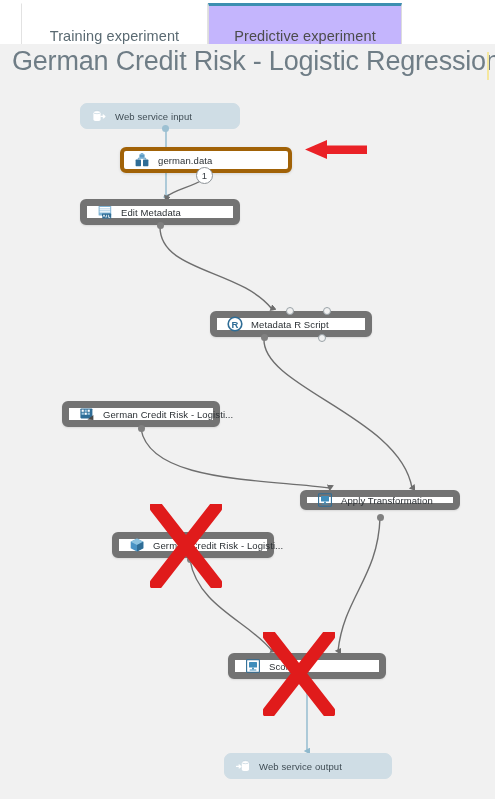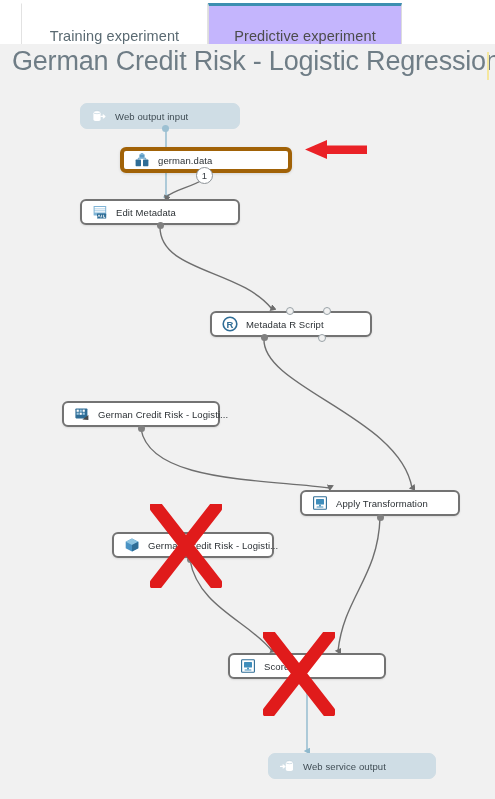--- a/index.html
+++ b/index.html
@@ -108,21 +108,21 @@
     z-index: 5;
   }
   .node .nlabel {
     margin-left: 8px;
     font-size: 9.5px;
     color: #2b3034;
     letter-spacing: 0.1px;
   }
   .node.module {
     background: #ffffff;
-    border: 2px solid #737373;
+    border: 7px solid #737373;
     box-shadow: 0 1px 2px rgba(0,0,0,0.10);
   }
   .node.module.selected {
     border: 4px solid #a16207;
     box-shadow: 0 1px 3px rgba(0,0,0,0.12);
   }
   .node.endpoint {
     background: #cfdde5;
     border: 1px solid #cfdde5;
     border-radius: 7px;
@@ -215,21 +215,21 @@
       <path d="M307,596 L307,664" stroke="#9cc0d2" stroke-width="1.6" fill="none" marker-end="url(#arrowBlue)"></path>
     </svg>
 
     <div class="node endpoint" style="left:80px; top:16px; width:160px; height:26px;">
       <svg class="icon" viewBox="0 0 16 16">
         <ellipse cx="6" cy="4.2" rx="3.6" ry="1.5" fill="#ffffff"></ellipse>
         <path d="M2.4,4.2 L2.4,11.4 C2.4,12.3 4,13 6,13 C8,13 9.6,12.3 9.6,11.4 L9.6,4.2 Z" fill="#ffffff"></path>
         <ellipse cx="6" cy="4.2" rx="3.6" ry="1.5" fill="none" stroke="#b9cdd8" stroke-width="0.6"></ellipse>
         <path d="M10,8.4 L13.6,8.4 M12.2,6.9 L13.9,8.4 L12.2,9.9" stroke="#ffffff" stroke-width="1.3" fill="none" stroke-linecap="round" stroke-linejoin="round"></path>
       </svg>
-      <span class="nlabel">Web output input</span>
+      <span class="nlabel">Web service input</span>
     </div>
     <div class="port bluefill" style="left:162px; top:38px;"></div>
 
     <div class="node module selected" style="left:120px; top:60px; width:172px; height:26px;">
       <svg class="icon" viewBox="0 0 16 16">
         <rect x="5.4" y="2.2" width="5.2" height="3.6" rx="0.6" fill="#5b9bc4"></rect>
         <rect x="6.6" y="1.0" width="2.8" height="1.4" rx="0.5" fill="#7fb4d6"></rect>
         <rect x="1.6" y="7.6" width="5.4" height="6.6" rx="0.6" fill="#2f6d96"></rect>
         <rect x="9.0" y="7.6" width="5.4" height="6.6" rx="0.6" fill="#2f6d96"></rect>
         <path d="M4.3,7.6 L4.3,6.2 L11.7,6.2 L11.7,7.6" stroke="#5b9bc4" stroke-width="1" fill="none"></path>
@@ -273,21 +273,21 @@
         <rect x="8.6" y="3.6" width="2.2" height="2.2" fill="#ffffff"></rect>
         <rect x="2.6" y="6.6" width="2.2" height="2.2" fill="#9ec9e2"></rect>
         <rect x="5.6" y="6.6" width="2.2" height="2.2" fill="#ffffff"></rect>
         <rect x="8.6" y="6.6" width="2.2" height="2.2" fill="#9ec9e2"></rect>
         <path d="M8.4,13.6 L14.4,9 L14.4,14 Z" fill="#4a4a4a"></path>
       </svg>
       <span class="nlabel">German Credit Risk - Logisti...</span>
     </div>
     <div class="port filled" style="left:138px; top:338px;"></div>
 
-    <div class="node module" style="left:300px; top:403px; width:160px; height:26px;">
+    <div class="node module" style="left:300px; top:403px; width:160px; height:20px;">
       <svg class="icon" viewBox="0 0 16 16">
         <rect x="1.6" y="1.8" width="12.8" height="12.4" rx="0.8" fill="none" stroke="#2f6d96" stroke-width="1.1"></rect>
         <rect x="4" y="4" width="8" height="5.6" rx="0.5" fill="#3f8dbb"></rect>
         <rect x="7.1" y="9.6" width="1.8" height="1.8" fill="#3f8dbb"></rect>
         <rect x="4.6" y="11.4" width="6.8" height="1.2" rx="0.4" fill="#3f8dbb"></rect>
       </svg>
       <span class="nlabel">Apply Transformation</span>
     </div>
     <div class="port filled" style="left:377px; top:427px;"></div>
 
@@ -305,21 +305,21 @@
       <svg class="icon" viewBox="0 0 16 16">
         <rect x="1.6" y="1.8" width="12.8" height="12.4" rx="0.8" fill="none" stroke="#2f6d96" stroke-width="1.1"></rect>
         <rect x="4" y="4" width="8" height="5.6" rx="0.5" fill="#3f8dbb"></rect>
         <rect x="7.1" y="9.6" width="1.8" height="1.8" fill="#3f8dbb"></rect>
         <rect x="4.6" y="11.4" width="6.8" height="1.2" rx="0.4" fill="#3f8dbb"></rect>
       </svg>
       <span class="nlabel">Score M</span>
     </div>
     <div class="port blue" style="left:303px; top:589px;"></div>
 
-    <div class="node endpoint" style="left:224px; top:666px; width:168px; height:26px;margin-left:44px;">
+    <div class="node endpoint" style="left:224px; top:666px; width:168px; height:26px;">
       <svg class="icon" viewBox="0 0 16 16">
         <ellipse cx="10.4" cy="4.2" rx="3.6" ry="1.5" fill="#ffffff"></ellipse>
         <path d="M6.8,4.2 L6.8,11.4 C6.8,12.3 8.4,13 10.4,13 C12.4,13 14,12.3 14,11.4 L14,4.2 Z" fill="#ffffff"></path>
         <ellipse cx="10.4" cy="4.2" rx="3.6" ry="1.5" fill="none" stroke="#b9cdd8" stroke-width="0.6"></ellipse>
         <path d="M1.6,8.4 L5.6,8.4 M4.1,6.9 L5.9,8.4 L4.1,9.9" stroke="#ffffff" stroke-width="1.3" fill="none" stroke-linecap="round" stroke-linejoin="round"></path>
       </svg>
       <span class="nlabel">Web service output</span>
     </div>
 
     <svg class="annot" style="left:305px; top:51px; width:64px; height:24px;" viewBox="0 0 64 24">

